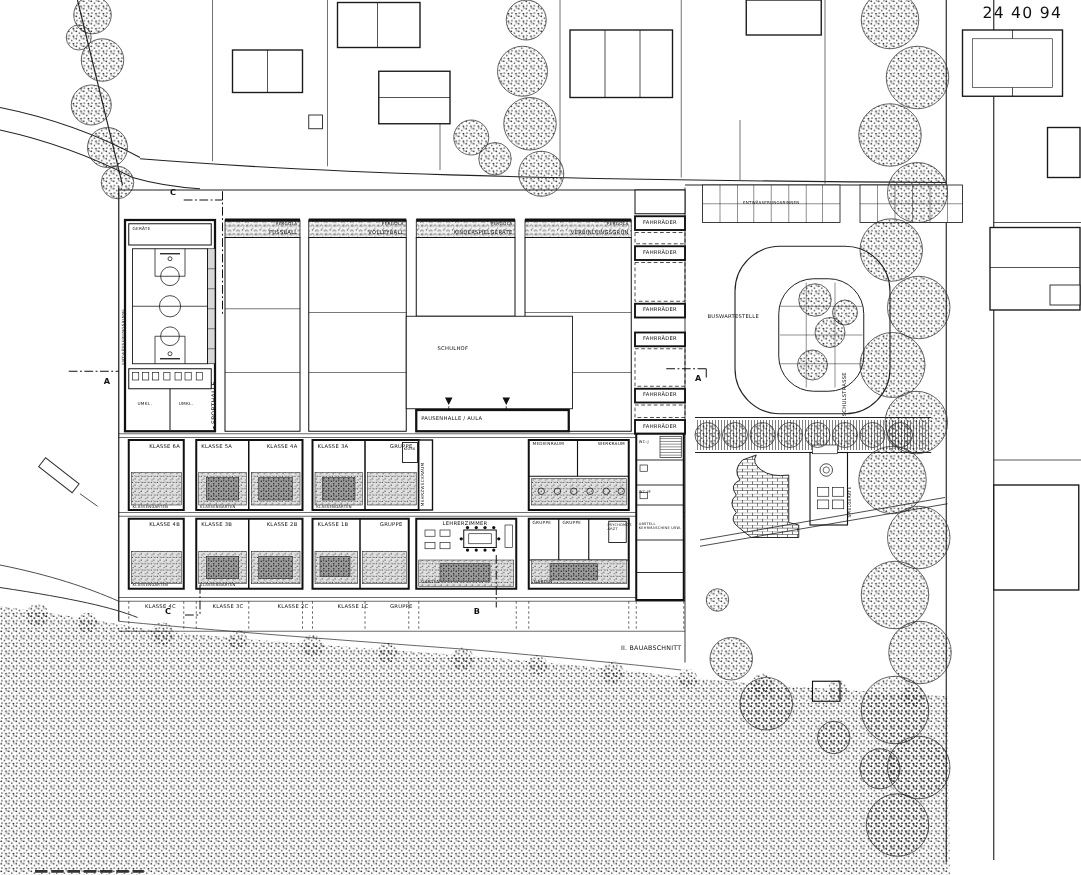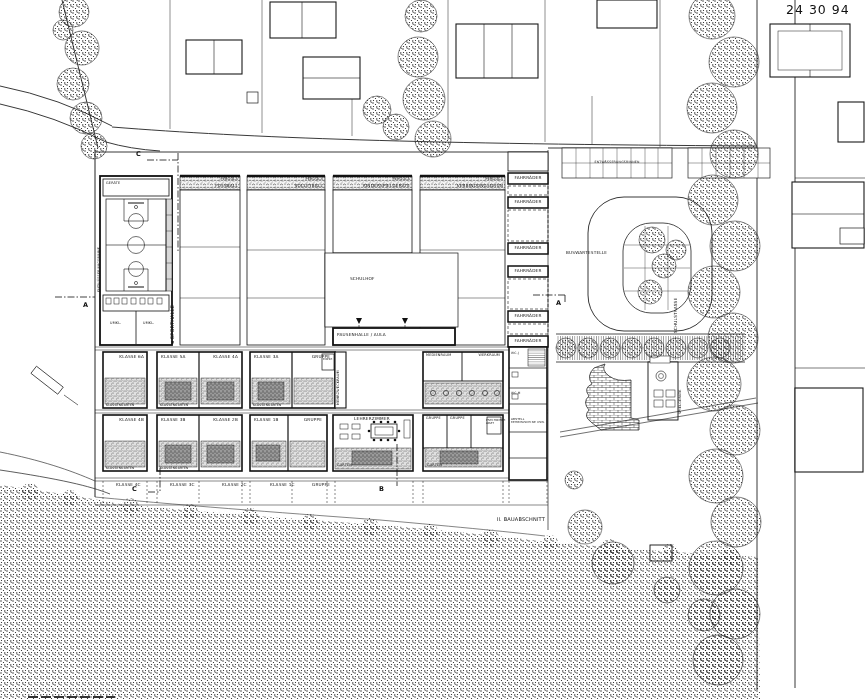--- a/index.html
+++ b/index.html
@@ -358,21 +358,21 @@
 
   <g stroke="#333" fill="#fff">
     <g transform="rotate(38 46 380)">
           <rect x="30" y="375" width="34" height="9" stroke-width=".8"></rect>
         </g>
     <path d="M64 395L78 405" stroke-width=".7" fill="none"></path>
   </g>
   <path d="M28 697H115" stroke="#333" stroke-width="2.2" stroke-dasharray="10 3" fill="none"></path>
 </svg>
 
-<div class="lb xl" style="left:786px;top:4px">24 30 94</div>
+<div class="lb xl" style="left:786px;top:4px">24 40 94</div>
 
 <div class="lb vrt m" style="left:170px;top:345px"><span>◄</span> <span>SPORTHALLE</span></div>
 <div class="lb xs" style="left:106px;top:182px">GERÄTE</div>
 <div class="lb vrt xs" style="left:98px;top:292px">ENTWÄSSERUNGSRINNE</div>
 <div class="lb xs" style="left:110px;top:322px">UMKL.</div>
 <div class="lb xs" style="left:143px;top:322px">UMKL.</div>
 
 <div class="lb xs ra" style="left:238px;top:178px">PERGOLA</div>
 <div class="lb xs ra" style="left:323px;top:178px">PERGOLA</div>
 <div class="lb xs ra" style="left:410px;top:178px">PERGOLA</div>

